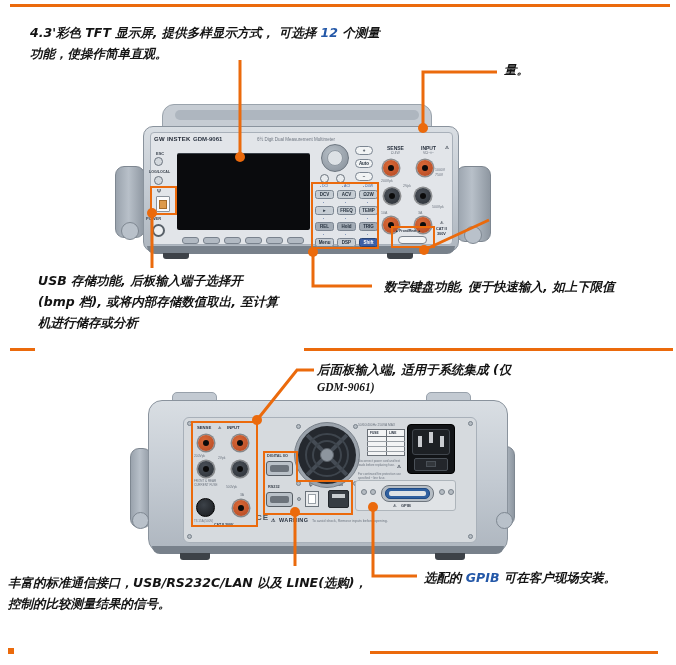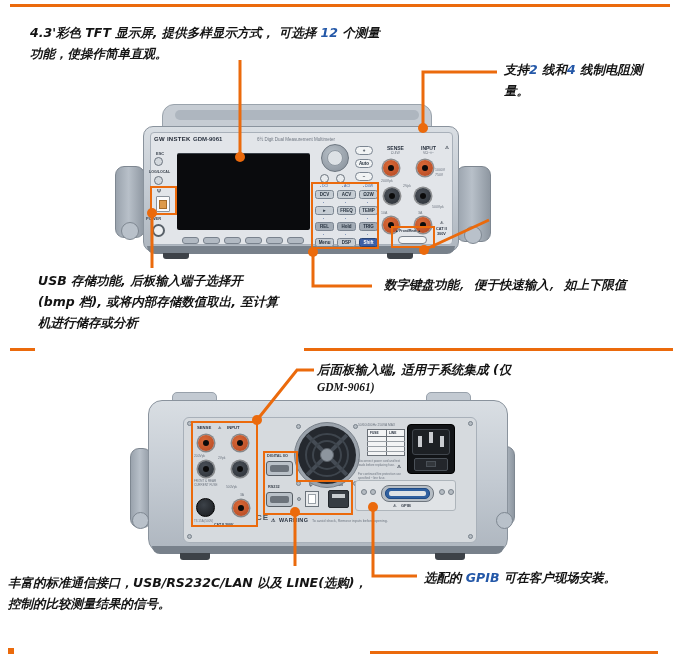--- a/index.html
+++ b/index.html
@@ -273,28 +273,27 @@
     <circle class="odot" cx="295" cy="512" r="5"></circle>
     <circle class="odot" cx="373" cy="507" r="5"></circle>
   </svg>
 
   <div class="ann" style="left:30px;top:22px;">
     <div><span>4.3'彩色 TFT 显示屏, 提供多样显示方式， 可选择 </span><span class="blue">12</span><span> 个测量</span></div>
     <div>功能，使操作简单直观。</div>
   </div>
 
   <div class="ann" style="left:504px;top:59px;">
-    <div><span>支持</span><span class="blue">2</span><span> 线和</span><span class="blue">4</span><span> 线制电阻测</span></div>
     <div>量。</div>
   </div>
 
   <div class="ann" style="left:493px;top:204px;">
   </div>
 
-  <div class="ann" style="left:384px;top:276px;font-family:Liberation Mono, monospace;">数字键盘功能, 便于快速输入, 如上下限值</div>
+  <div class="ann" style="left:384px;top:276px;">数字键盘功能, 便于快速输入, 如上下限值</div>
 
   <div class="ann" style="left:38px;top:270px;">
     <div>USB 存储功能, 后板输入端子选择开</div>
     <div>(bmp 档), 或将内部存储数值取出, 至计算</div>
     <div>机进行储存或分析</div>
   </div>
 
   <div class="ann" style="left:317px;top:360px;line-height:19px;">
     <div>后面板输入端, 适用于系统集成 (仅</div>
     <div class="serifline">GDM-9061)</div>

